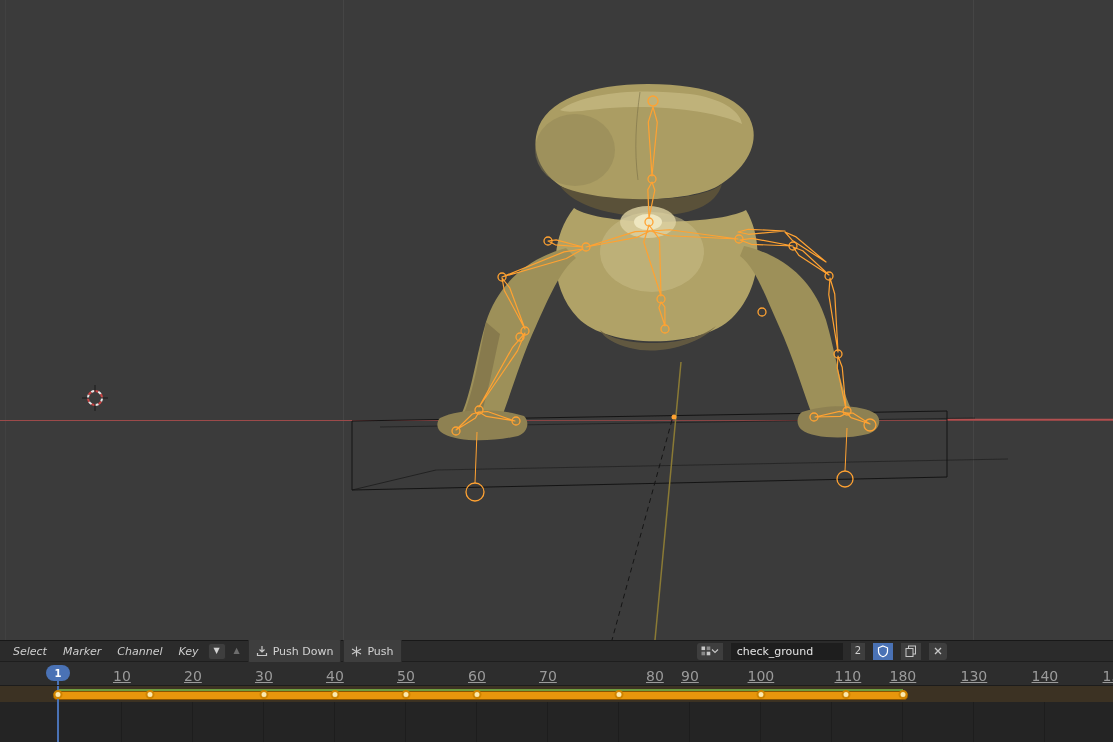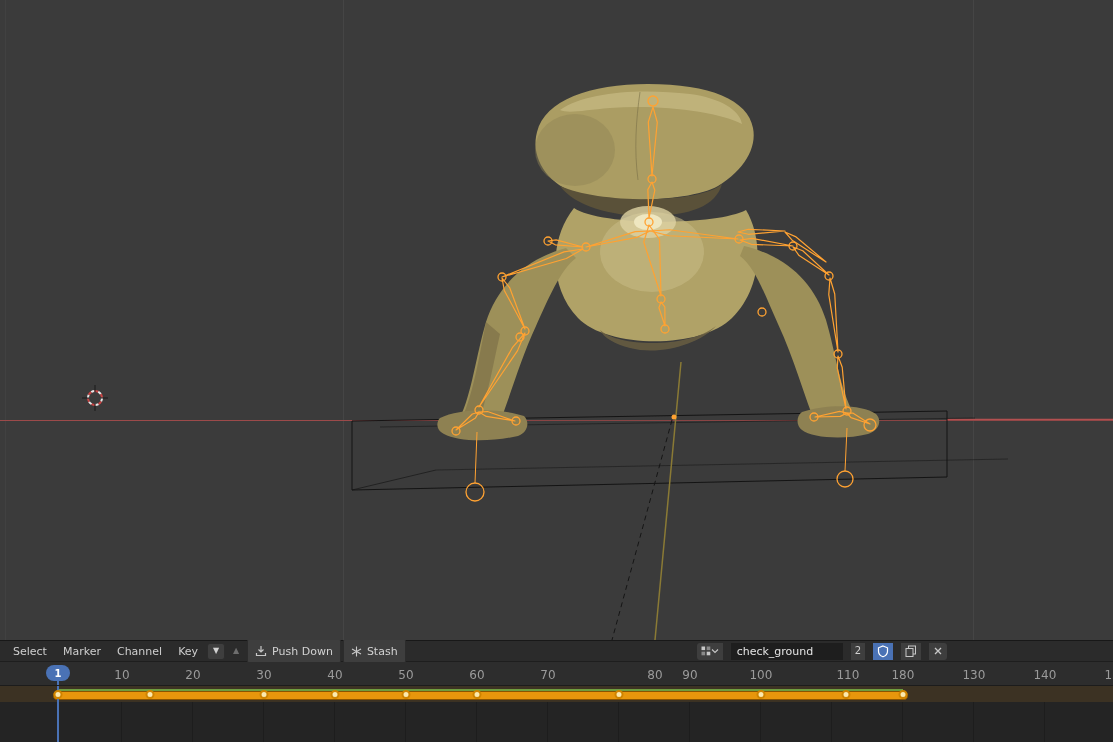--- a/index.html
+++ b/index.html
@@ -11,21 +11,21 @@
   
   .viewport{position:relative;width:1113px;height:640px;background:#3b3b3b;overflow:hidden;}
   .viewport svg{position:absolute;left:0;top:0;}
 
   
   .header{
     display:flex;align-items:center;height:22px;background:#2b2b2b;
     border-top:1px solid #181818;border-bottom:1px solid #1e1e1e;box-sizing:border-box;
     padding:0 6px;gap:2px;color:#cfcfcf;font-size:11px;line-height:1;
   }
-  .menu{padding:2px 7px;border-radius:3px;white-space:nowrap;}
+  .menu{padding:2px 7px;border-radius:3px;white-space:nowrap;font-style:italic;}
   .hbtn{
     display:inline-flex;align-items:center;gap:5px;height:17px;background:#3e3e3e;
     border:1px solid #2c2c2c;border-radius:3px;padding:12px 7px;color:#d2d2d2;box-sizing:border-box;
   }
   .mini{padding:0 4px;min-width:18px;justify-content:center;font-size:8px;}
   .mini.disabled{background:transparent;border-color:transparent;color:#6d6d6d;}
   .spacerflex{flex:1 1 auto;}
   .action-cluster{display:flex;align-items:center;gap:8px;margin-right:160px;}
   .seg{
     height:17px;background:#3e3e3e;display:inline-flex;align-items:center;justify-content:center;
@@ -34,21 +34,21 @@
   .seg.first{border-radius:3px 0 0 3px;}
   .seg.last{border-radius:0 3px 3px 0;}
   .seg.shield-on{background:var(--blue,#4a72b5);}
   .action-input{
     width:112px;height:17px;background:#1e1e1e;border:none;outline:none;color:#e3e3e3;
     font-size:11px;padding:0 6px;box-sizing:border-box;font-family:inherit;
   }
 
   
   .ruler{position:relative;height:24px;background:#2d2d2d;overflow:hidden;border-bottom:1px solid #1c1c1c;box-sizing:border-box;}
-  .tick{position:absolute;top:6px;transform:translateX(-50%);font-size:12px;color:#9b9b9b;white-space:nowrap;}
+  .tick{position:absolute;top:6px;transform:translateX(-50%);font-size:14px;color:#9b9b9b;white-space:nowrap;text-decoration:underline;}
   .frame-badge{
     position:absolute;top:3px;height:16px;min-width:24px;background:var(--blue,#4a72b5);
     border-radius:8px;color:#fff;font-size:10px;font-weight:bold;
     display:flex;align-items:center;justify-content:center;box-sizing:border-box;
   }
   .playhead-stem{position:absolute;top:19px;bottom:0;width:2px;background:var(--blue,#4a72b5);transform:translateX(-50%);}
 
   
   .channels{position:relative;height:56px;background:#242424;overflow:hidden;}
   .gridline{position:absolute;top:0;bottom:0;width:1px;background:#1d1d1d;}
@@ -195,21 +195,21 @@
   </span>
 
   <span class="hbtn">
     <svg width="11" height="11" viewBox="0 0 11 11">
       <g stroke="#c8c8c8" stroke-width="1.1">
         <line x1="5.5" y1="0.5" x2="5.5" y2="10.5"></line>
         <line x1="1" y1="3" x2="10" y2="8"></line>
         <line x1="1" y1="8" x2="10" y2="3"></line>
       </g>
     </svg>
-    <span>Stash</span>
+    <span>Push</span>
   </span>
 
   <span class="spacerflex"></span>
 
   <span class="action-cluster">
     <span class="seg first">
       <svg width="10" height="10" viewBox="0 0 10 10">
         <rect x="0.5" y="0.5" width="3.6" height="3.6" fill="#c8c8c8"></rect>
         <rect x="5.7" y="0.5" width="3.6" height="3.6" fill="#8a8a8a"></rect>
         <rect x="0.5" y="5.7" width="3.6" height="3.6" fill="#8a8a8a"></rect>

